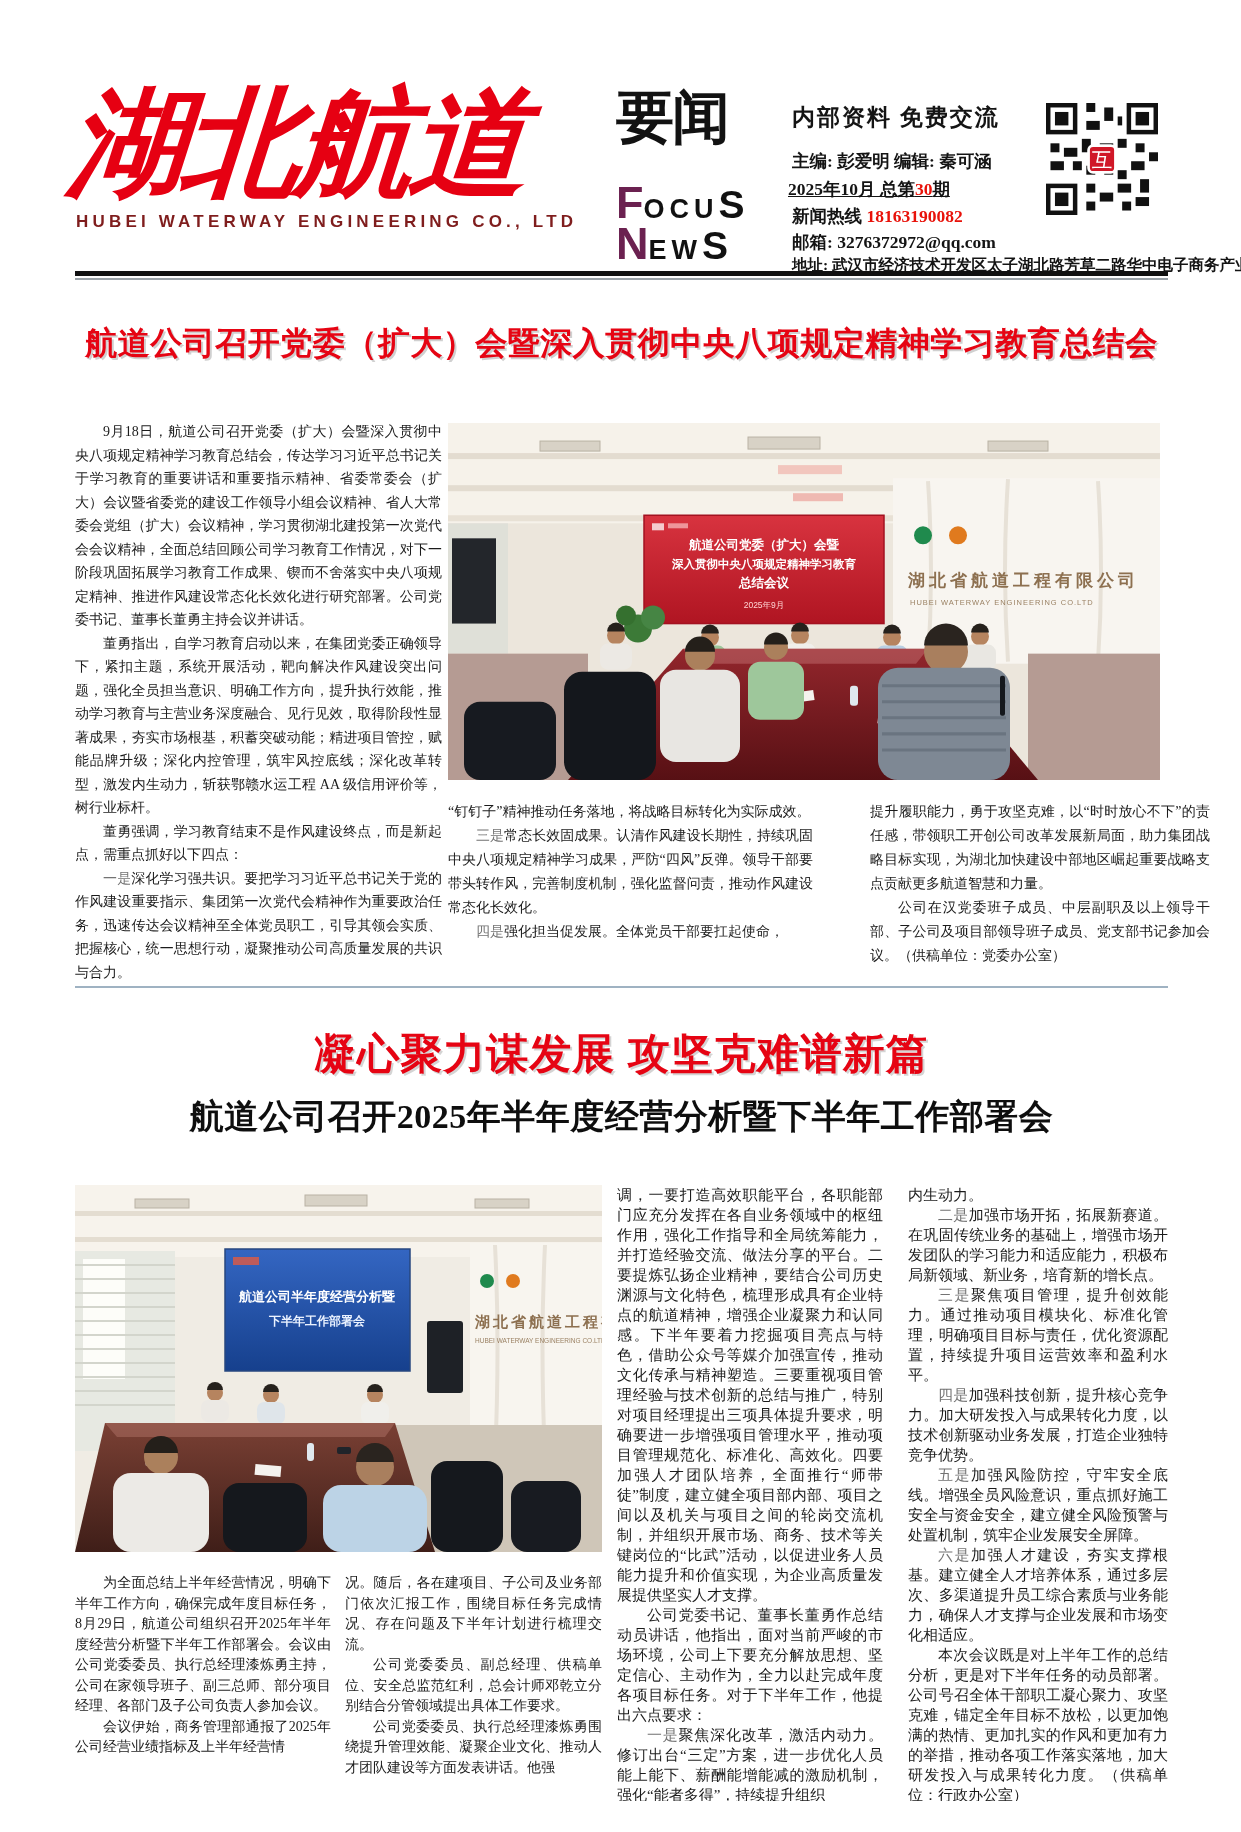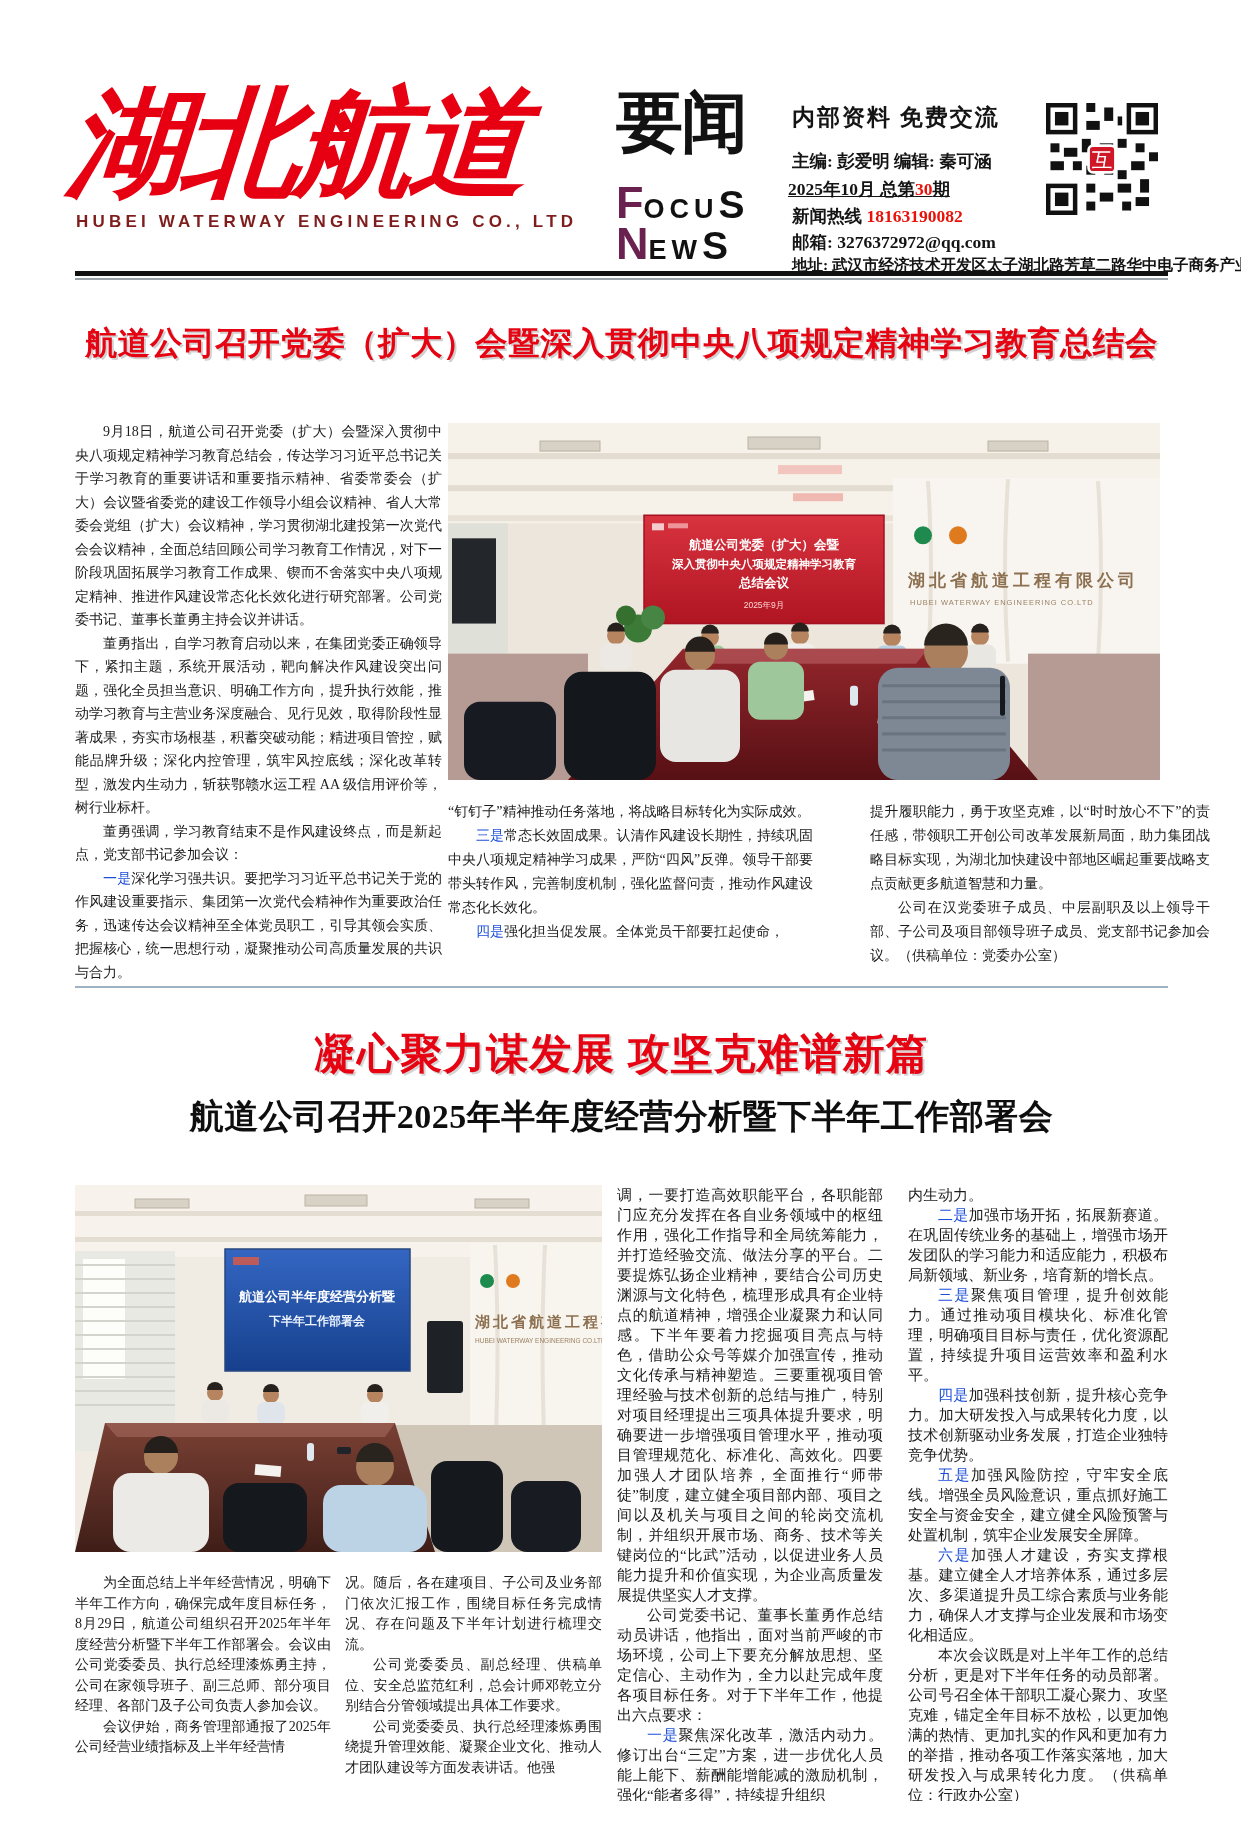--- a/index.html
+++ b/index.html
@@ -5,21 +5,21 @@
   html,body{margin:0;padding:0;background:#888;}
   .page{position:relative;width:1241px;height:1832px;background:#ffffff;margin:0 auto;overflow:hidden;
         font-family:"Liberation Serif","DejaVu Serif",serif;color:#1b1b1b;}
   .abs{position:absolute;}
   
   .logo-script{left:68px;top:78px;width:530px;height:140px;font-family:"DejaVu Serif",serif;
                font-size:118px;font-weight:bold;font-style:italic;color:#e60012;letter-spacing:-4px;
                white-space:nowrap;line-height:1.1;transform:skewX(-4deg);}
   .logo-en{left:76px;top:212px;font-family:"Liberation Sans","DejaVu Sans",sans-serif;
            font-size:17px;font-weight:bold;letter-spacing:4.2px;color:#7f1d1d;white-space:nowrap;}
-  .section-cn{left:616px;top:86px;width:170px;font-size:67px;font-weight:900;color:#121212;
+  .section-cn{left:616px;top:86px;width:170px;font-size:58px;font-weight:900;color:#121212;
               letter-spacing:-2px;white-space:nowrap;line-height:1.1;}
   .focus{left:616px;top:182px;width:175px;font-family:"Liberation Sans","DejaVu Sans",sans-serif;
          color:#111;line-height:0.92;}
   .focus .row{white-space:nowrap;}
   .focus .big1{font-size:45px;font-weight:900;color:#6b2150;}
   .focus .mid{font-size:27px;font-weight:900;letter-spacing:5px;}
   .focus .big2{font-size:39px;font-weight:900;}
   .info{font-weight:bold;color:#141414;white-space:nowrap;}
   .info-notice{left:792px;top:102px;font-size:23px;letter-spacing:2px;}
   .info-editors{left:792px;top:149px;font-size:17.5px;}
@@ -38,21 +38,21 @@
   .h2{left:75px;top:1026px;width:1093px;text-align:center;
       font-family:"Liberation Sans","DejaVu Sans",sans-serif;font-size:42px;font-weight:900;
       color:#e60413;letter-spacing:1px;text-shadow:2px 2px 0 rgba(40,40,40,.2);white-space:nowrap;}
   .h3{left:75px;top:1094px;width:1093px;text-align:center;font-size:34px;font-weight:800;
       color:#0e0e0e;letter-spacing:0.5px;white-space:nowrap;}
   .divider{left:75px;top:986px;width:1093px;height:2px;background:#9fb2c2;}
   
   .col{overflow:hidden;text-align:justify;}
   .col p{margin:0;text-indent:2em;}
   .col p.noindent{text-indent:0;}
-  .lead-red{color:#1d4ed8;}
+  .lead-red{color:#737373;}
   .a1-left {left:75px; top:420px; width:367px;height:566px;font-size:14px;line-height:23.5px;}
   .a1-mid  {left:448px;top:800px; width:365px;height:184px;font-size:14px;line-height:24px;}
   .a1-right{left:828px;top:800px; width:340px;height:184px;font-size:14px;line-height:24px;margin-left:42px;}
   .a2-c1{left:75px;  top:1573px;width:256px;height:228px;font-size:14px;  line-height:20.5px;}
   .a2-c2{left:345px; top:1573px;width:257px;height:228px;font-size:14px;  line-height:20.5px;}
   .a2-c3{left:617px; top:1185px;width:266px;height:616px;font-size:15px;  line-height:20px;}
   .a2-c4{left:908px; top:1185px;width:260px;height:616px;font-size:15px;  line-height:20px;}
   .photo1{left:448px;top:423px;width:712px;height:357px;}
   .photo2{left:75px; top:1185px;width:527px;height:367px;}
   svg text{font-family:"Liberation Sans","DejaVu Sans",sans-serif;}
@@ -122,21 +122,21 @@
   </svg>
 
   <div class="abs rule-black"></div>
   <div class="abs rule-gray"></div>
 
   <div class="abs h1">航道公司召开党委（扩大）会暨深入贯彻中央八项规定精神学习教育总结会</div>
 
   <div class="abs col a1-left">
       <p>9月18日，航道公司召开党委（扩大）会暨深入贯彻中央八项规定精神学习教育总结会，传达学习习近平总书记关于学习教育的重要讲话和重要指示精神、省委常委会（扩大）会议暨省委党的建设工作领导小组会议精神、省人大常委会党组（扩大）会议精神，学习贯彻湖北建投第一次党代会会议精神，全面总结回顾公司学习教育工作情况，对下一阶段巩固拓展学习教育工作成果、锲而不舍落实中央八项规定精神、推进作风建设常态化长效化进行研究部署。公司党委书记、董事长董勇主持会议并讲话。</p>
       <p>董勇指出，自学习教育启动以来，在集团党委正确领导下，紧扣主题，系统开展活动，靶向解决作风建设突出问题，强化全员担当意识、明确工作方向，提升执行效能，推动学习教育与主营业务深度融合、见行见效，取得阶段性显著成果，夯实市场根基，积蓄突破动能；精进项目管控，赋能品牌升级；深化内控管理，筑牢风控底线；深化改革转型，激发内生动力，斩获鄂赣水运工程 AA 级信用评价等，树行业标杆。</p>
-      <p>董勇强调，学习教育结束不是作风建设终点，而是新起点，党支部书记参加会议：</p>
+      <p>董勇强调，学习教育结束不是作风建设终点，而是新起点，需重点抓好以下四点：</p>
       <p><span class="lead-red">一是</span>深化学习强共识。要把学习习近平总书记关于党的作风建设重要指示、集团第一次党代会精神作为重要政治任务，迅速传达会议精神至全体党员职工，引导其领会实质、把握核心，统一思想行动，凝聚推动公司高质量发展的共识与合力。</p>
       <p>聚焦关键抓落实。围绕集团党代会“投建运”集成商、“四对关系”“六大行动”等核心任务，结合年度经营目标、改革创新、风险防范等重点工作，以</p>
     </div>
 
   <svg class="abs photo1" viewBox="0 0 712 356" preserveAspectRatio="none">
     <defs>
       <linearGradient id="p1red" x1="0" y1="0" x2="0" y2="1">
           <stop offset="0" stop-color="#d8333f"></stop>
           <stop offset="1" stop-color="#b01522"></stop>
         </linearGradient>

